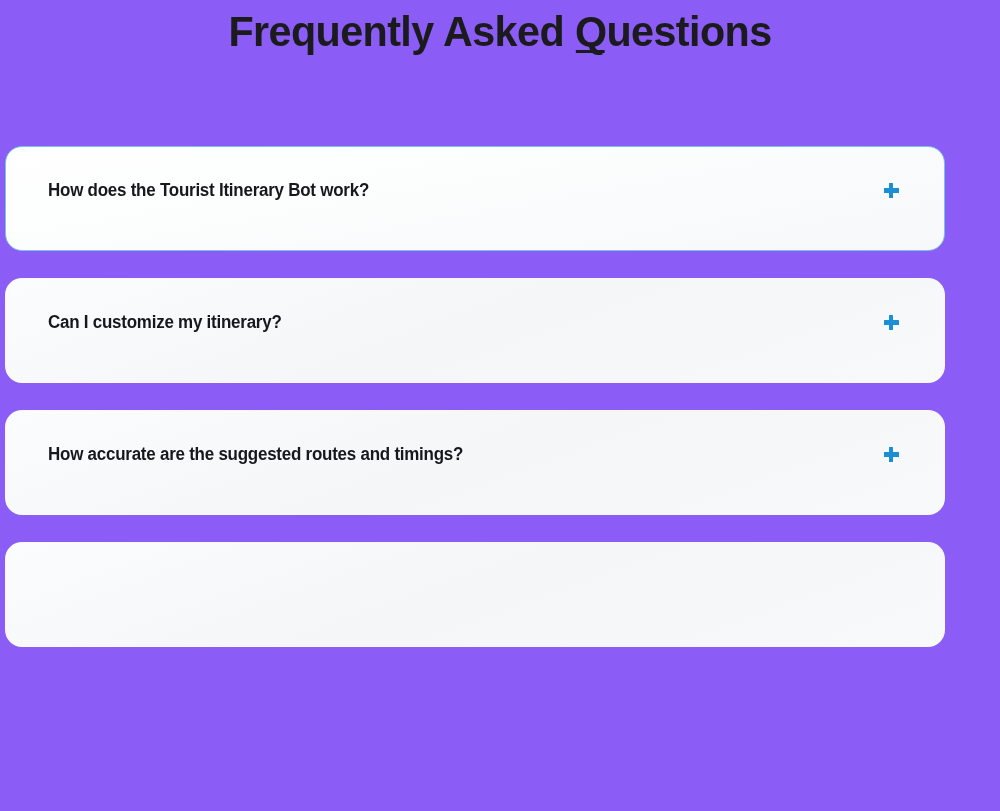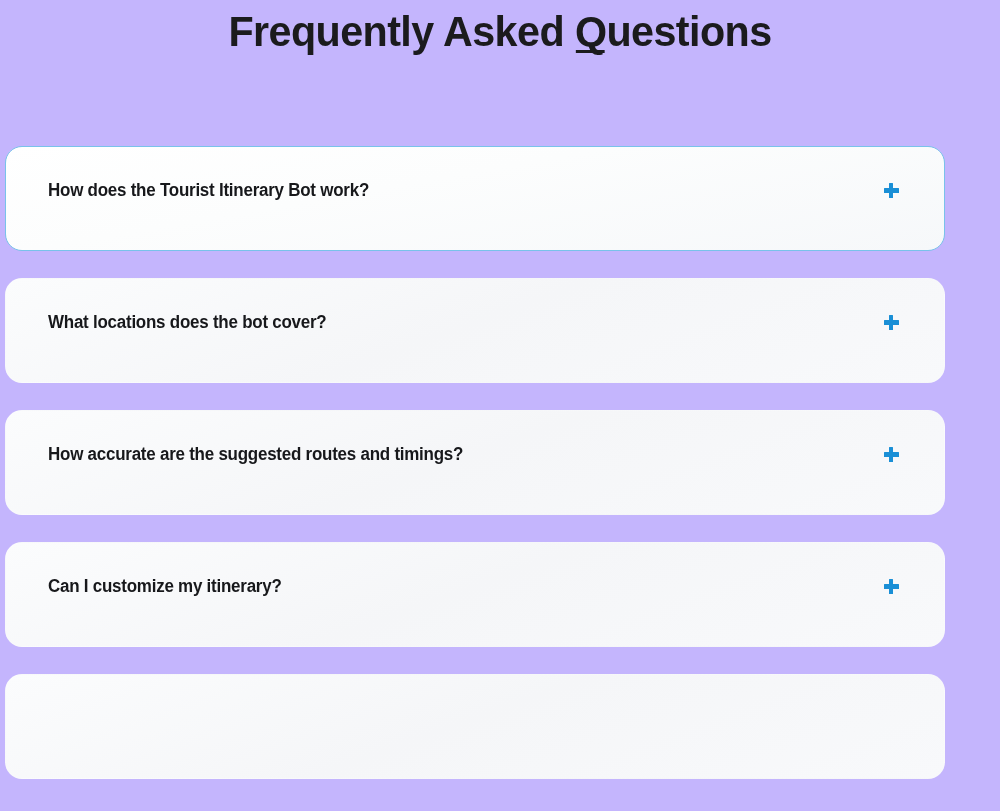--- a/index.html
+++ b/index.html
@@ -14,21 +14,21 @@
   body {
     background: #ffffff;
     font-family: "Liberation Sans", "DejaVu Sans", sans-serif;
     -webkit-font-smoothing: antialiased;
   }
 
   .page {
     position: relative;
     width: 1000px;
     height: 811px;
-    background: #c4b5fd;
+    background: #8b5cf6;
     overflow: hidden;
   }
 
   
   .faq-heading {
     position: absolute;
     left: 0;
     top: 8px;
     width: 1000px;
     text-align: center;
@@ -147,36 +147,30 @@
   <div class="faq-list">
 
     <div class="faq-item is-focused">
       <span class="faq-question">How does the Tourist Itinerary Bot work?</span>
       <span class="faq-toggle">
         <span class="plus-icon"></span>
       </span>
     </div>
 
 
+
     <div class="faq-item">
-      <span class="faq-question">What locations does the bot cover?</span>
+      <span class="faq-question">Can I customize my itinerary?</span>
       <span class="faq-toggle">
         <span class="plus-icon"></span>
       </span>
     </div>
 
     <div class="faq-item">
       <span class="faq-question">How accurate are the suggested routes and timings?</span>
-      <span class="faq-toggle">
-        <span class="plus-icon"></span>
-      </span>
-    </div>
-
-    <div class="faq-item">
-      <span class="faq-question">Can I customize my itinerary?</span>
       <span class="faq-toggle">
         <span class="plus-icon"></span>
       </span>
     </div>
 
     <div class="faq-item">
       <span class="faq-question"></span>
 
     </div>
 

